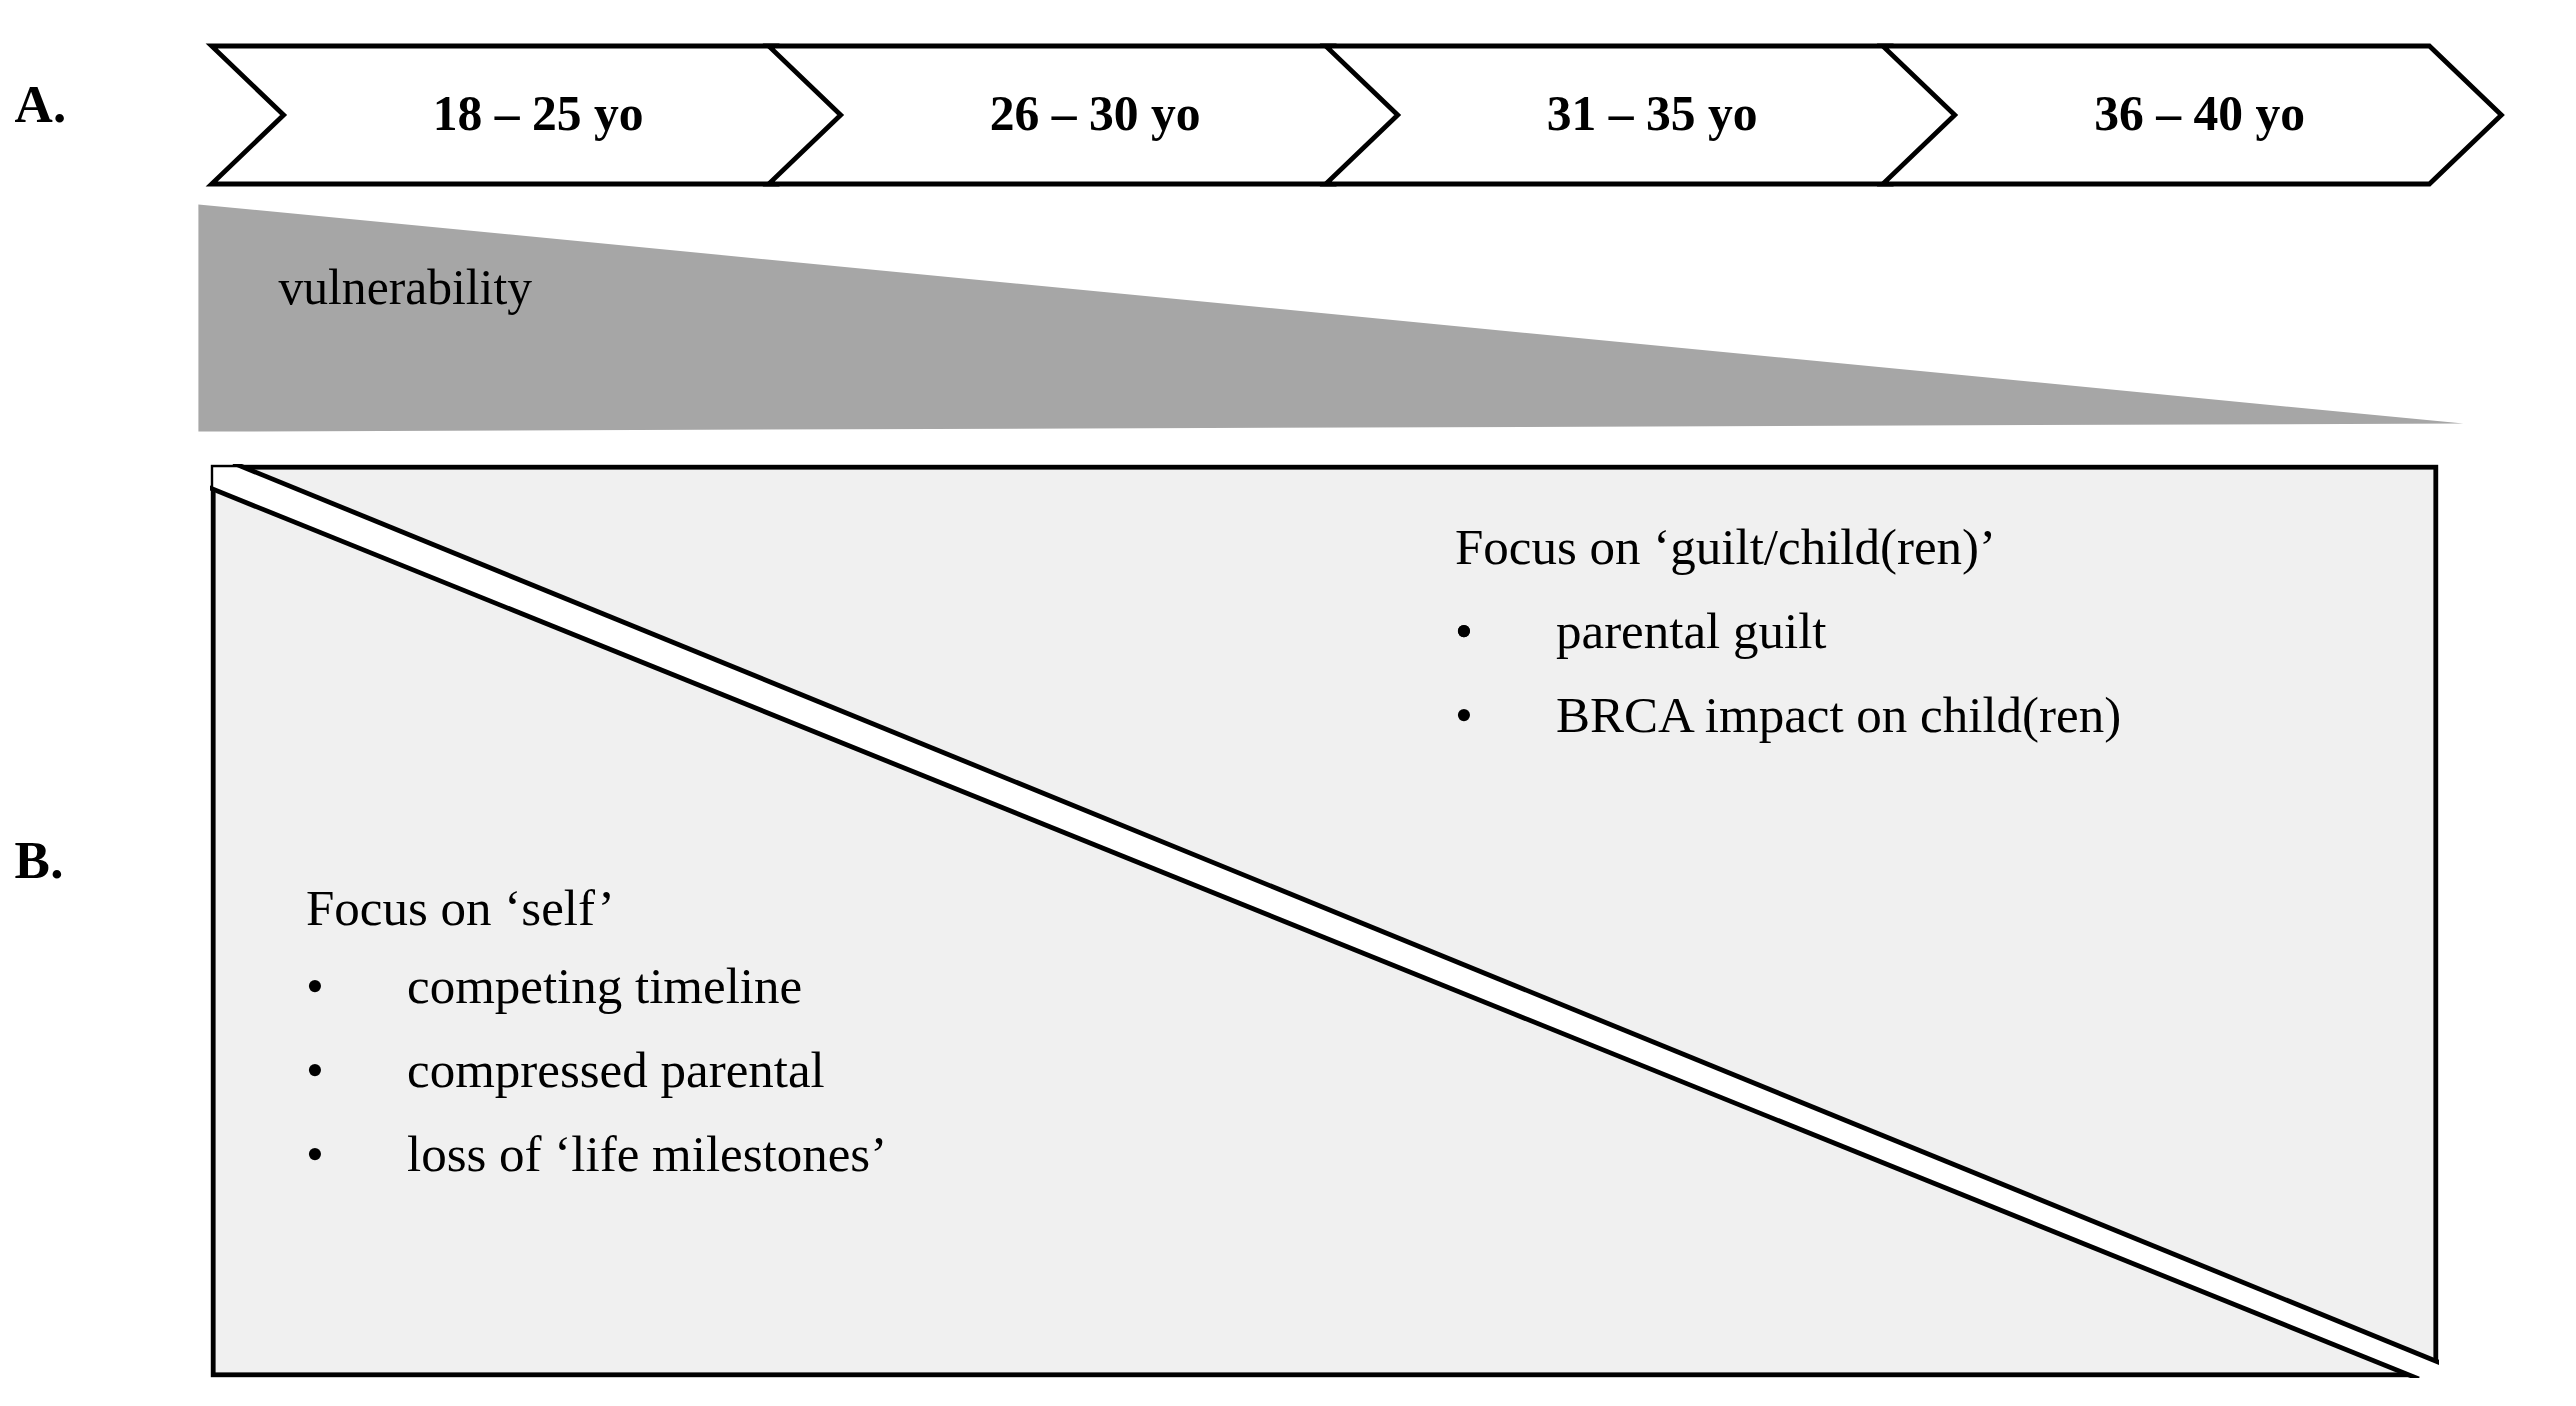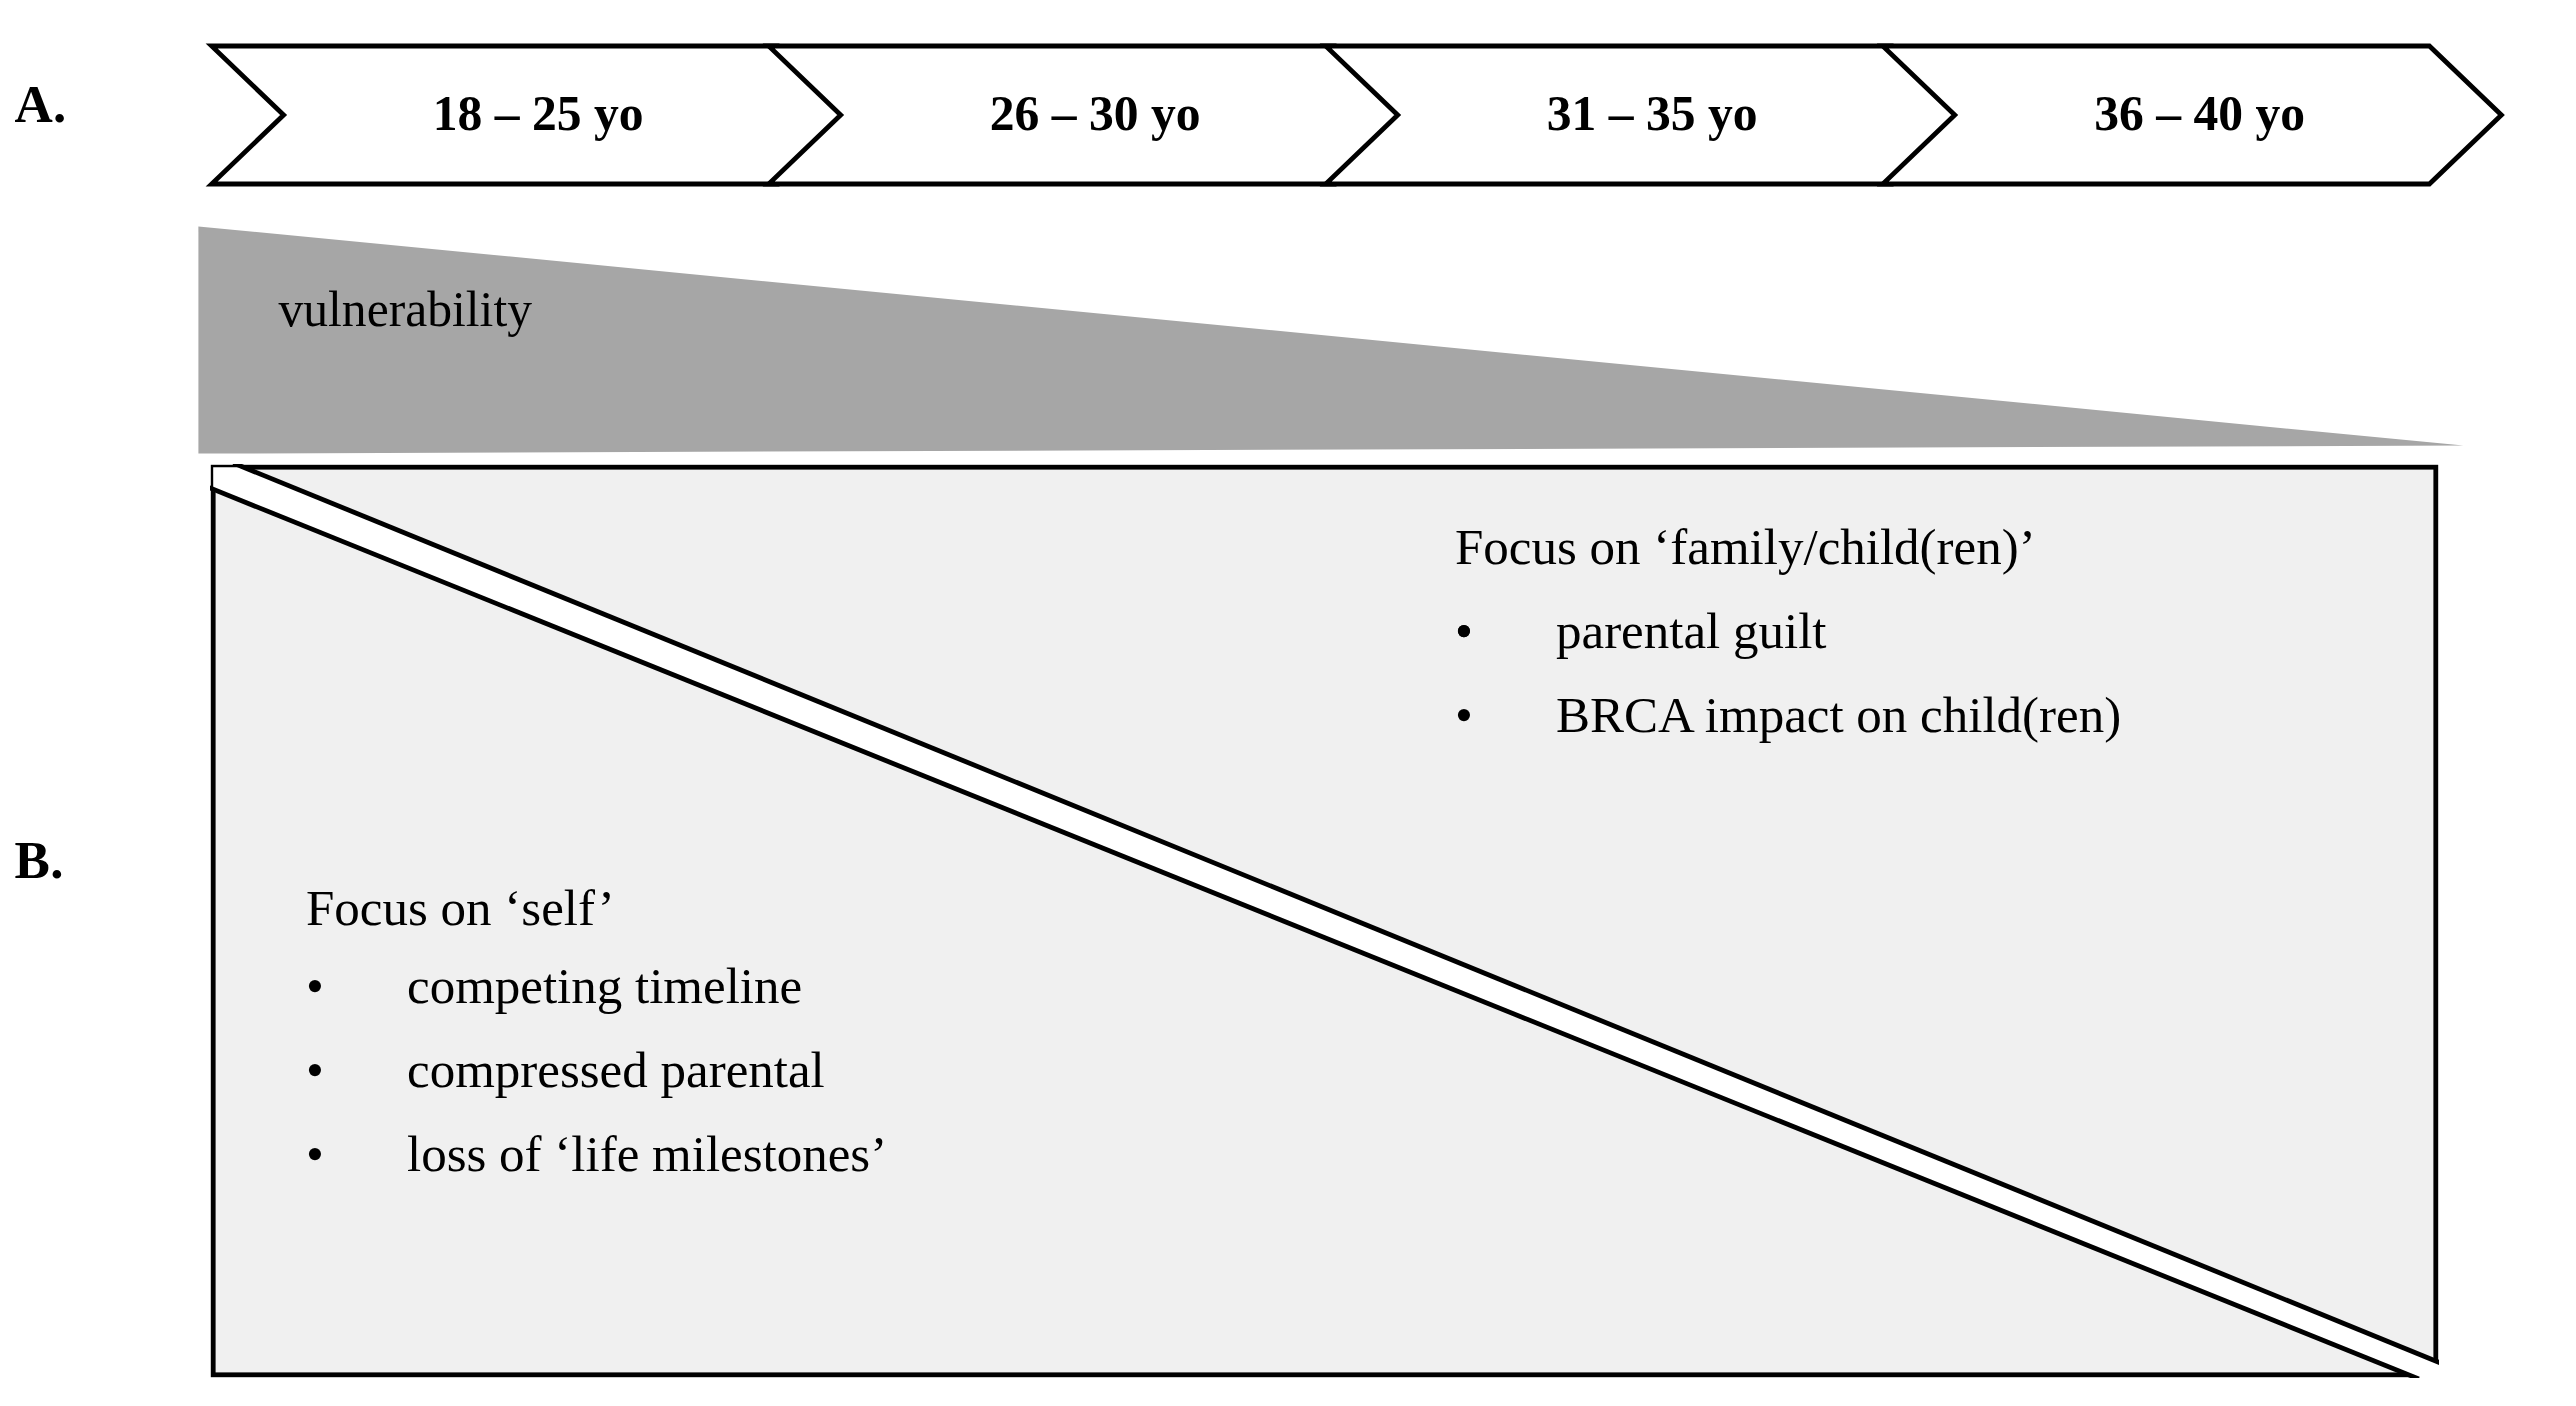--- a/index.html
+++ b/index.html
@@ -54,21 +54,21 @@
     font-size: 62px;
     fill: #000000;
     text-anchor: middle;
     dominant-baseline: middle;
   }
 
   
   #vulnerability-wedge {
     position: absolute;
     left: 192px;
-    top: 220px;
+    top: 198px;
     width: 2277px;
     height: 240px;
     text-align: center;
   }
   #vulnerability-wedge svg { display: block; width: 100%; height: 100%; }
   .wedge-shape { fill: #a6a6a6; }
   .wedge-label {
     font-family: "Liberation Serif", "DejaVu Serif", serif;
     font-size: 62px;
     fill: #000000;
@@ -177,21 +177,21 @@
 
       <rect class="box-fill" x="4" y="4" width="2778" height="1134"></rect>
 
       <polygon class="divider-band" points="4,4 36,4 2786,1122 2786,1142 2756,1142 4,34"></polygon>
       <path class="divider-line" d="M 32,0 L 2790,1124"></path>
       <path class="divider-line" d="M 0,30 L 2758,1142"></path>
     </svg>
   </div>
 
   <div id="focus-family-block" class="focus-block">
-    <div class="focus-heading">Focus on ‘family/child(ren)’</div>
+    <div class="focus-heading">Focus on ‘guilt/child(ren)’</div>
     <ul class="focus-list">
       <li class="focus-item">
         <span class="focus-bullet">•</span>
       </li>
       <li class="focus-item">
         <span class="focus-bullet">•</span>
         <span>parental guilt</span>
       </li>
       <li class="focus-item">
         <span class="focus-bullet">•</span>

